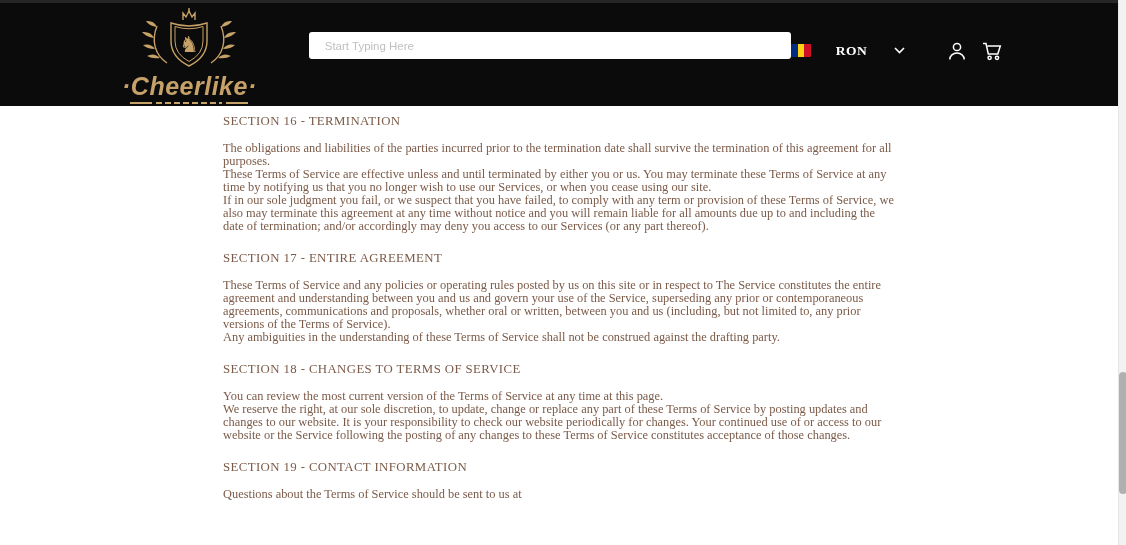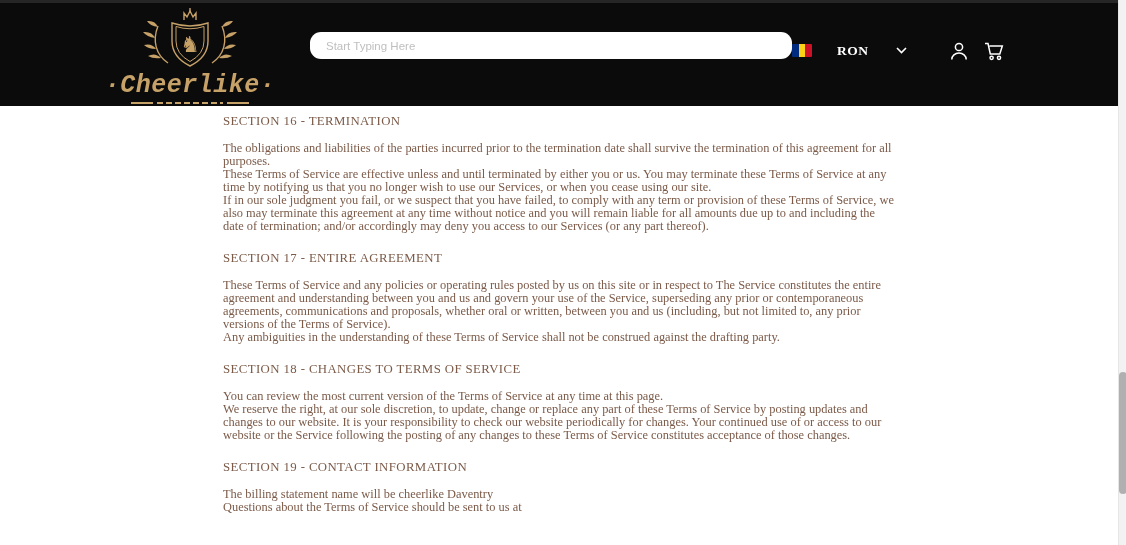--- a/index.html
+++ b/index.html
@@ -24,21 +24,21 @@
     margin-left: 122px;
     width: 136px;
     display: flex;
     flex-direction: column;
     align-items: center;
     cursor: pointer;
     padding-top: 2px;
   }
   .logo-crest { display: block; }
   .logo-word {
-    font-family: Liberation Mono, monospace;
+    font-family: Liberation Sans, sans-serif;
     font-style: italic;
     font-weight: bold;
     font-size: 25px;
     line-height: 26px;
     color: #c6a168;
     letter-spacing: 0.5px;
     white-space: nowrap;
   }
   .logo-divider {
     margin-top: 3px;
@@ -54,21 +54,21 @@
     background: repeating-linear-gradient(90deg, #c6a168 0 6px, transparent 6px 9px);
   }
 
   .search-wrap {
     margin-left: 52px;
     transform: translateY(-9px);
   }
   .search-input {
     width: 482px; height: 27px;
     border: none; outline: none;
-    border-radius: 11px;
+    border-radius: 3px;
     background: #ffffff;
     padding: 0 16px;
     font-family: "Liberation Sans", sans-serif;
     font-size: 11.5px;
     color: #333;
   }
   .search-input::placeholder { color: #bfbfbf; }
 
   .header-right {
     margin-left: auto;
@@ -241,21 +241,20 @@
     <h2 class="section-heading">SECTION 18 - CHANGES TO TERMS OF SERVICE</h2>
     <div class="section-body">
       <p>You can review the most current version of the Terms of Service at any time at this page.</p>
       <p>We reserve the right, at our sole discretion, to update, change or replace any part of these Terms of Service by posting updates and changes to our website. It is your responsibility to check our website periodically for changes. Your continued use of or access to our website or the Service following the posting of any changes to these Terms of Service constitutes acceptance of those changes.</p>
     </div>
   </section>
 
   <section class="section">
     <h2 class="section-heading">SECTION 19 - CONTACT INFORMATION</h2>
     <div class="section-body">
-      <p>The billing statement name will be cheerlike Daventry</p>
       <p>Questions about the Terms of Service should be sent to us at</p>
     </div>
 
   </section>
 
 </main>
 
 <div class="scrollbar-track">
   <div class="scrollbar-thumb"></div>
 </div>

